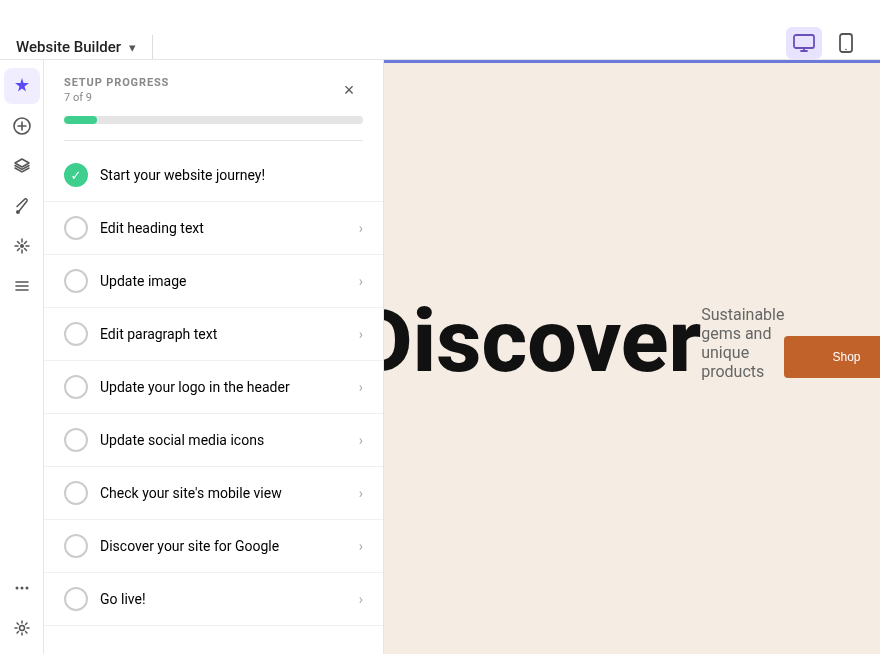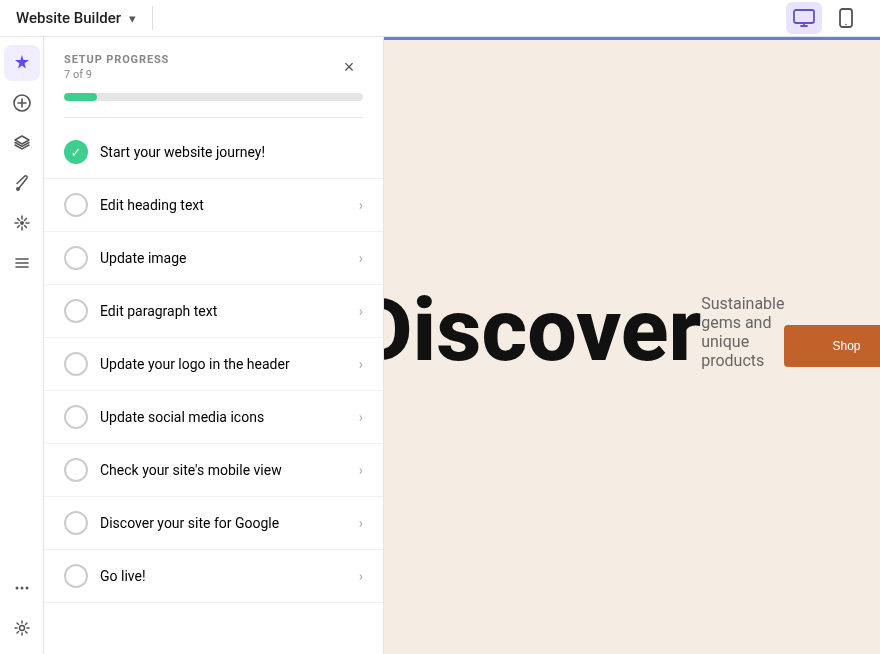--- a/index.html
+++ b/index.html
@@ -9,23 +9,23 @@
       height: 654px;
       overflow: hidden;
       display: flex;
       flex-direction: column;
       background: #fff;
     }
 
     
     .header-bar {
       display: flex;
-      align-items: center;
+      align-items: flex-end;
       justify-content: space-between;
-      height: 37px;
+      height: 60px;
       padding: 0 16px;
       border-bottom: 1px solid #e5e5e5;
       background: #fff;
       flex-shrink: 0;
       gap: 16px;
     }
     .header-left {
       display: flex;
       align-items: center;
       gap: 8px;

